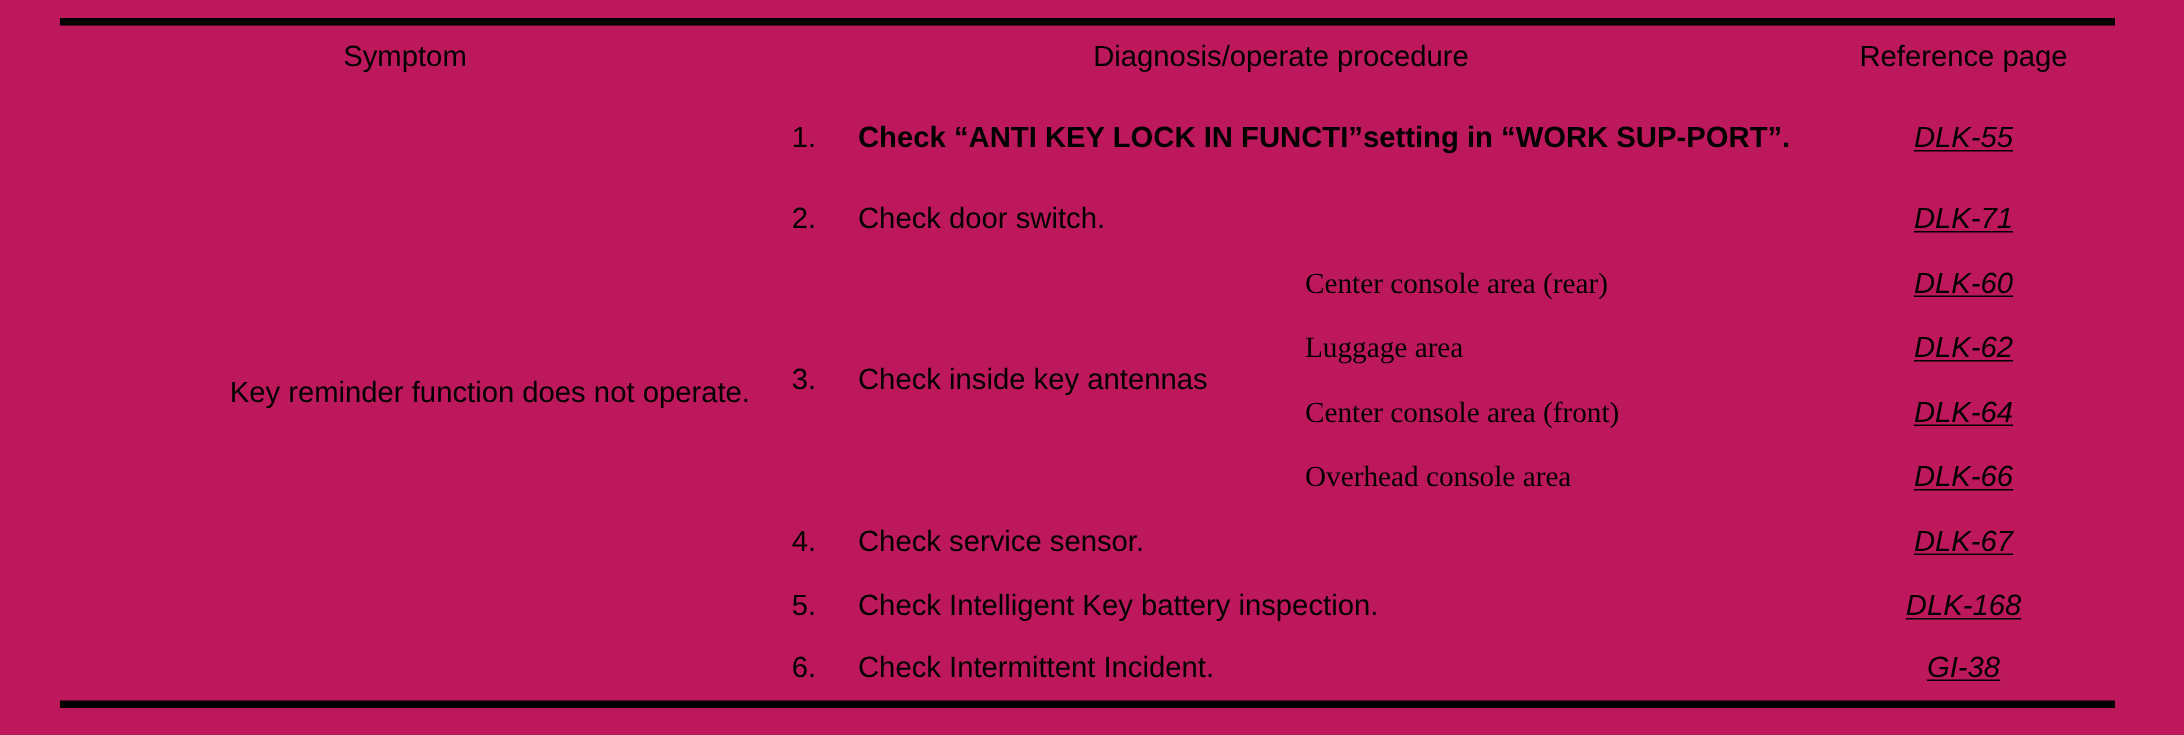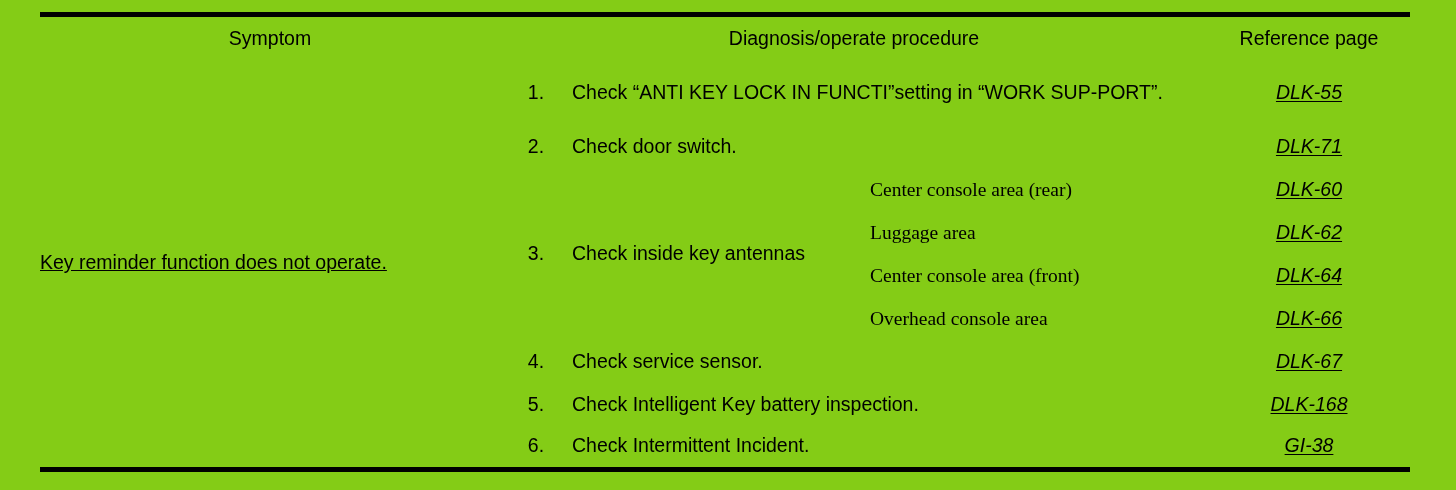--- a/index.html
+++ b/index.html
@@ -13,21 +13,21 @@
     height: 490px;
     font-family: "Liberation Sans", sans-serif;
     color: #000000;
     overflow: hidden;
   }
 
   #sheet {
     position: relative;
     width: 1456px;
     height: 490px;
-    background: #84cc16;
+    background: #be185d;
   }
 
   
   .dtable {
     position: absolute;
     left: 40px;
     top: 12px;
     width: 1370px;
     border-collapse: collapse;
     table-layout: fixed;
@@ -59,38 +59,37 @@
 
   
   .hdr-cell {
     text-align: center;
     height: 43px;
     font-size: 20px;
   }
 
   
   .symptom-cell {
-    text-align: left;
+    text-align: right;
     padding: 0 10px;
     font-size: 19.5px;
-    text-decoration: underline;
   }
 
   .num-cell {
     text-align: center;
     padding: 0;
     font-size: 19.5px;
   }
 
   .step-cell {
     text-align: left;
     padding: 6px 8px 6px 10px;
     font-size: 19.5px;
   }
-  .step-cell.tall { padding-top: 9px; padding-bottom: 9px; }
+  .step-cell.tall { padding-top: 9px; padding-bottom: 9px; font-weight: bold; }
 
   .area-cell {
     text-align: left;
     padding: 0 8px 0 16px;
     height: 43px;
     font-size: 19.5px;
     font-family: Liberation Serif, serif;
   }
 
   .ref-cell {

